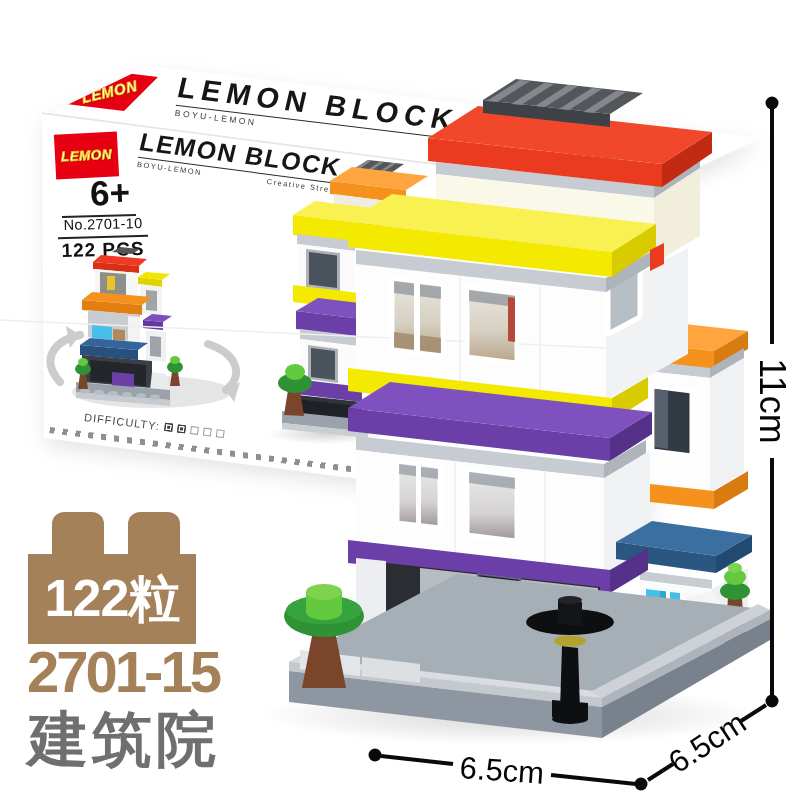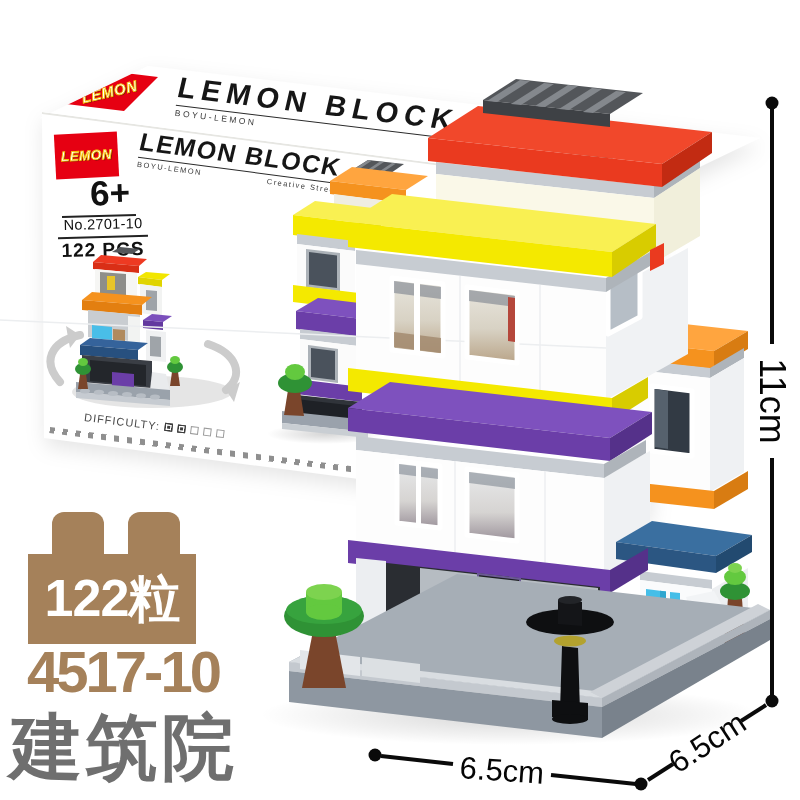--- a/index.html
+++ b/index.html
@@ -57,21 +57,21 @@
   
   .badge-brick{left:28px;top:512px;width:190px;height:132px;}
   .badge-brick .stud{position:absolute;top:0;width:52px;height:48px;background:var(--c_brown,#A5815A);
                      border-radius:12px 12px 0 0;}
   .badge-brick .stud.s1{left:24px;} .badge-brick .stud.s2{left:100px;}
   .badge-brick .body{position:absolute;left:0;bottom:0;width:168px;height:90px;background:var(--c_brown,#A5815A);
                      display:flex;align-items:center;justify-content:center;}
   .badge-brick .body span{color:#fff;font-size:52px;font-weight:bold;letter-spacing:-1px;}
   .badge-model{left:14px;top:638px;width:218px;text-align:center;font-size:58px;font-weight:bold;
                letter-spacing:-3px;color:var(--c_brown,#A5815A);}
-  .badge-name{left:8px;top:700px;width:232px;text-align:center;font-size:72px;font-weight:bold;
+  .badge-name{left:8px;top:700px;width:232px;text-align:center;font-size:60px;font-weight:bold;
               letter-spacing:4px;color:var(--c_name_gray,#6F6F6F);white-space:nowrap;}
   
   .model{position:absolute;left:0;top:0;}
   .model text{font-family:"Liberation Sans",sans-serif;font-weight:500;fill:#050505;}
   .dim line{stroke:#0A0A0A;stroke-width:4;}
   .dim circle{fill:#0A0A0A;}
   .f-red{fill:var(--c_red,#EA3A1F);} .f-yel{fill:var(--c_yellow,#F4E900);}
   .f-org{fill:var(--c_orange,#F5921E);} .f-pur{fill:var(--c_purple,#6B3EA8);}
   .f-purl{fill:var(--c_purple_light,#7E51BE);} .f-sb{fill:var(--c_steel_blue,#3A6FA0);}
   .f-cy{fill:var(--c_cyan,#45BEE8);} .f-gr{fill:var(--c_green,#2F9235);}
@@ -419,16 +419,16 @@
     </g>
   </svg>
 
   <div class="abs badge-brick">
     <div class="stud s1"></div>
     <div class="stud s2"></div>
     <div class="body">
       <span>122粒</span>
     </div>
   </div>
-  <div class="abs badge-model">4517-10</div>
+  <div class="abs badge-model">2701-15</div>
   <div class="abs badge-name">建筑院</div>
 
 </div>
 
 </body></html>

